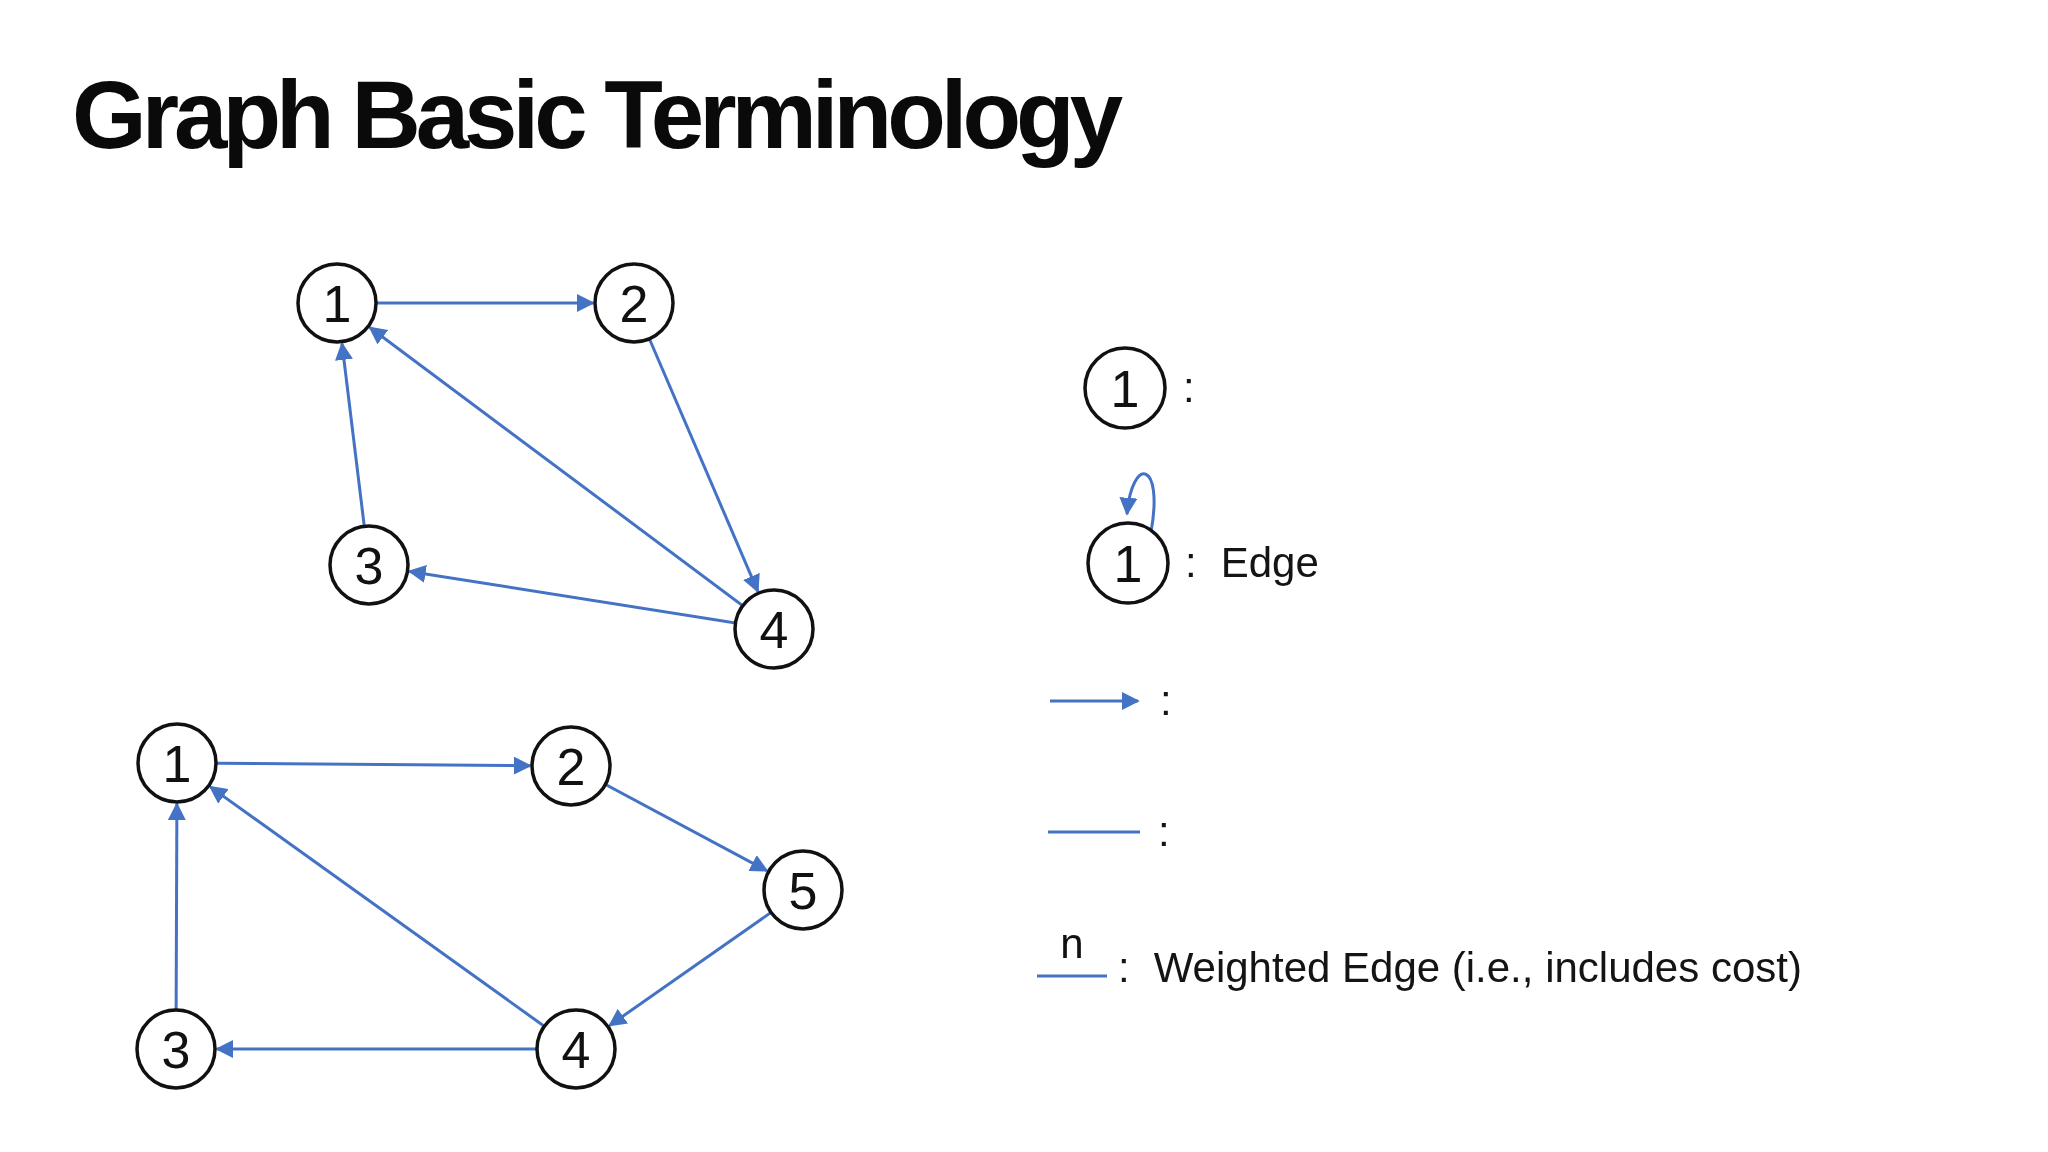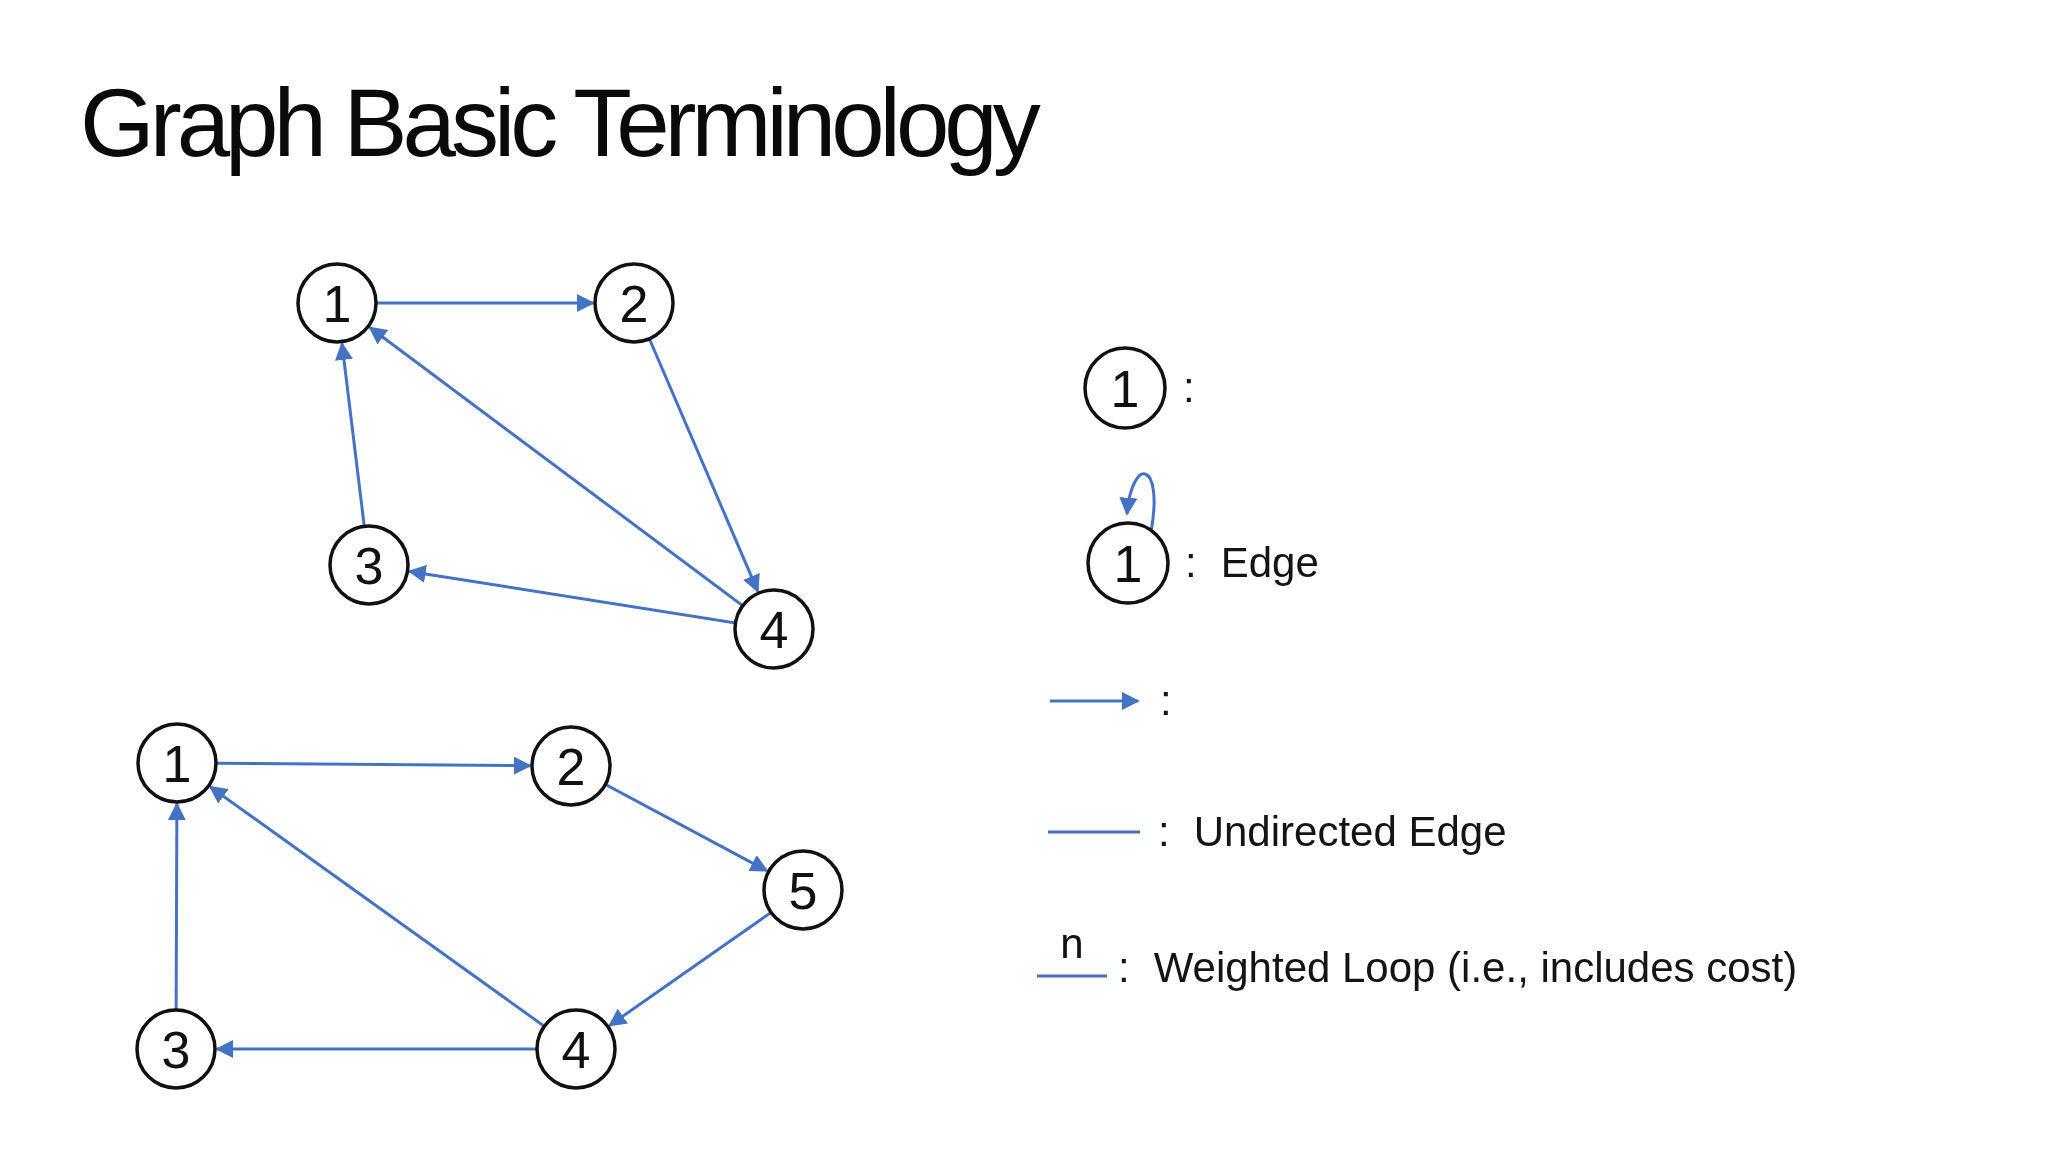--- a/index.html
+++ b/index.html
@@ -9,23 +9,23 @@
     height: 1152px;
     background: #ffffff;
     overflow: hidden;
     font-family: "Liberation Sans", sans-serif;
     color: #111111;
   }
   .title {
     position: absolute;
     left: 72px;
     top: 62px;
-    margin: 8px;
+    margin: 0;
     font-size: 96px;
-    font-weight: 400;
+    font-weight: 700;
     letter-spacing: -5px;
     line-height: 1.1;
     color: #0a0a0a;
     white-space: nowrap;
   }
   #diagram { position: absolute; left: 0; top: 0; }
   .node-circle {
     fill: #ffffff;
     stroke: var(--node-stroke, #111111);
     stroke-width: 3.5px;
@@ -146,21 +146,20 @@
     <span class="colon">:</span>
     <span class="legend-label">Edge</span>
   </div>
 
   <div class="legend-row" style="left:1160px; top:701px">
     <span class="colon">:</span>
   </div>
 
   <div class="legend-row" style="left:1158px; top:832px">
     <span class="colon">:</span>
-    <span class="legend-label">Undirected Edge</span>
   </div>
 
   <div class="legend-row" style="left:1118px; top:968px">
     <span class="colon">:</span>
-    <span class="legend-label">Weighted Loop (i.e., includes cost)</span>
+    <span class="legend-label">Weighted Edge (i.e., includes cost)</span>
   </div>
 
 </div>
 
 </body></html>

